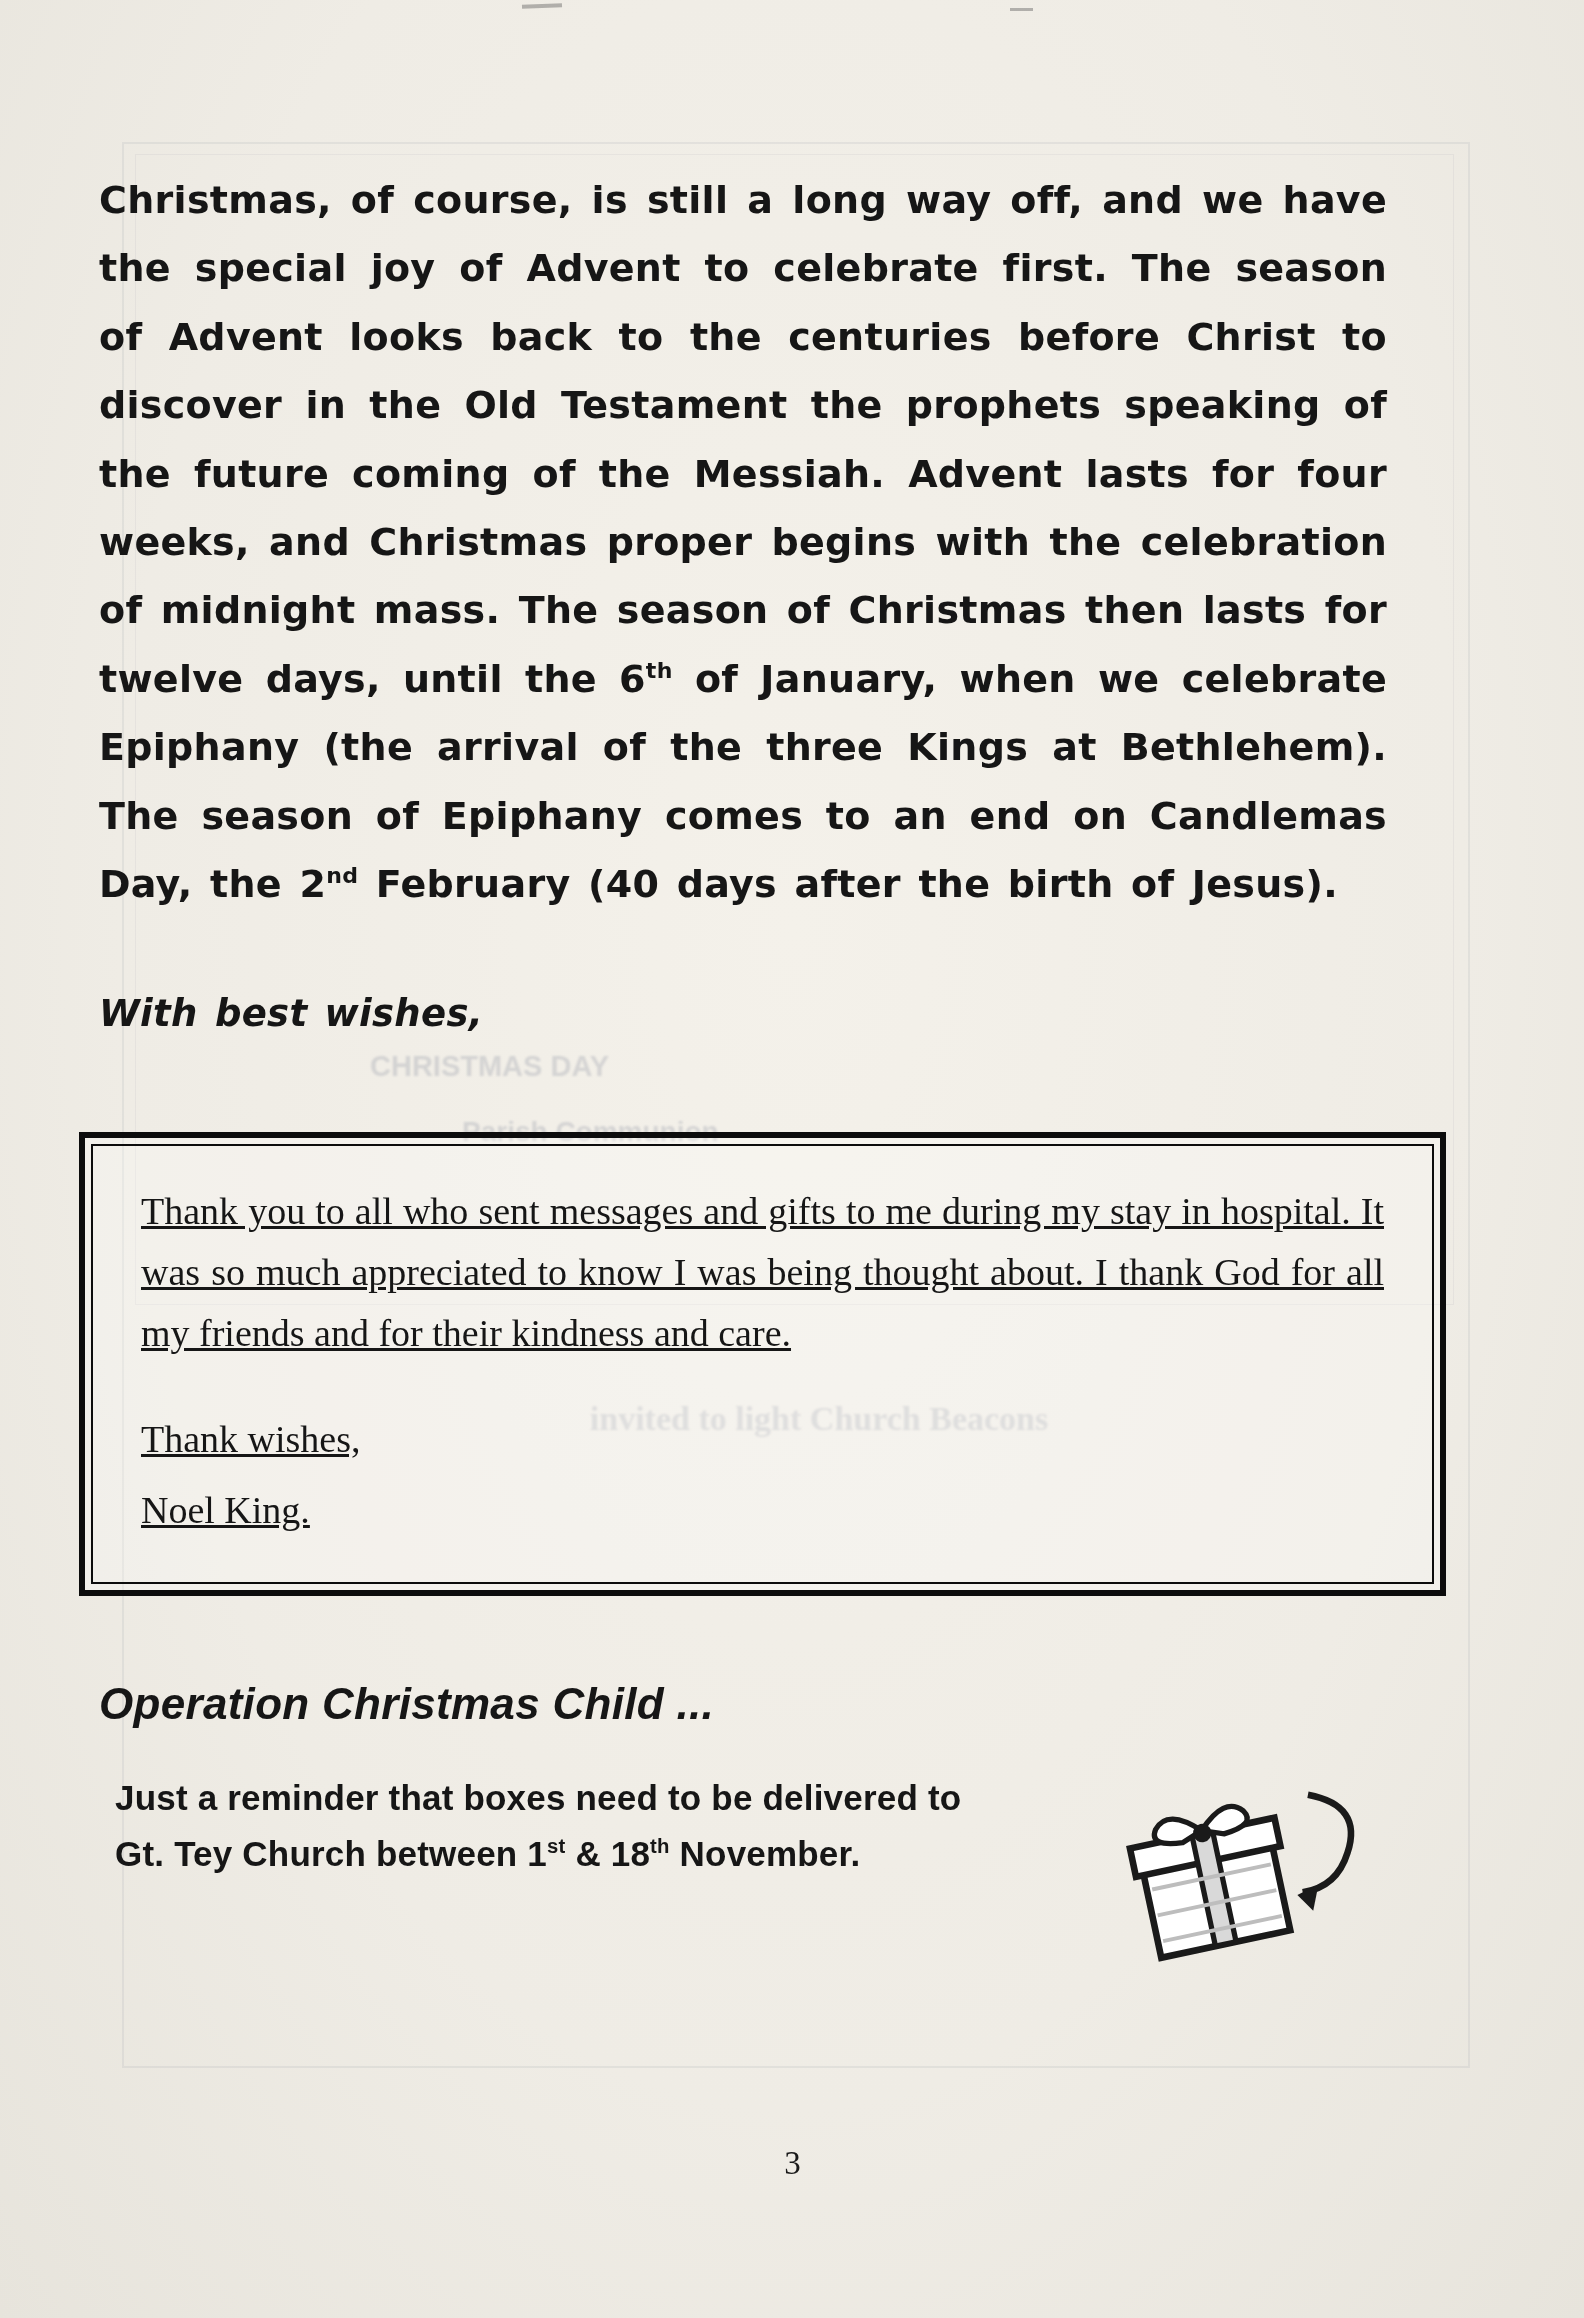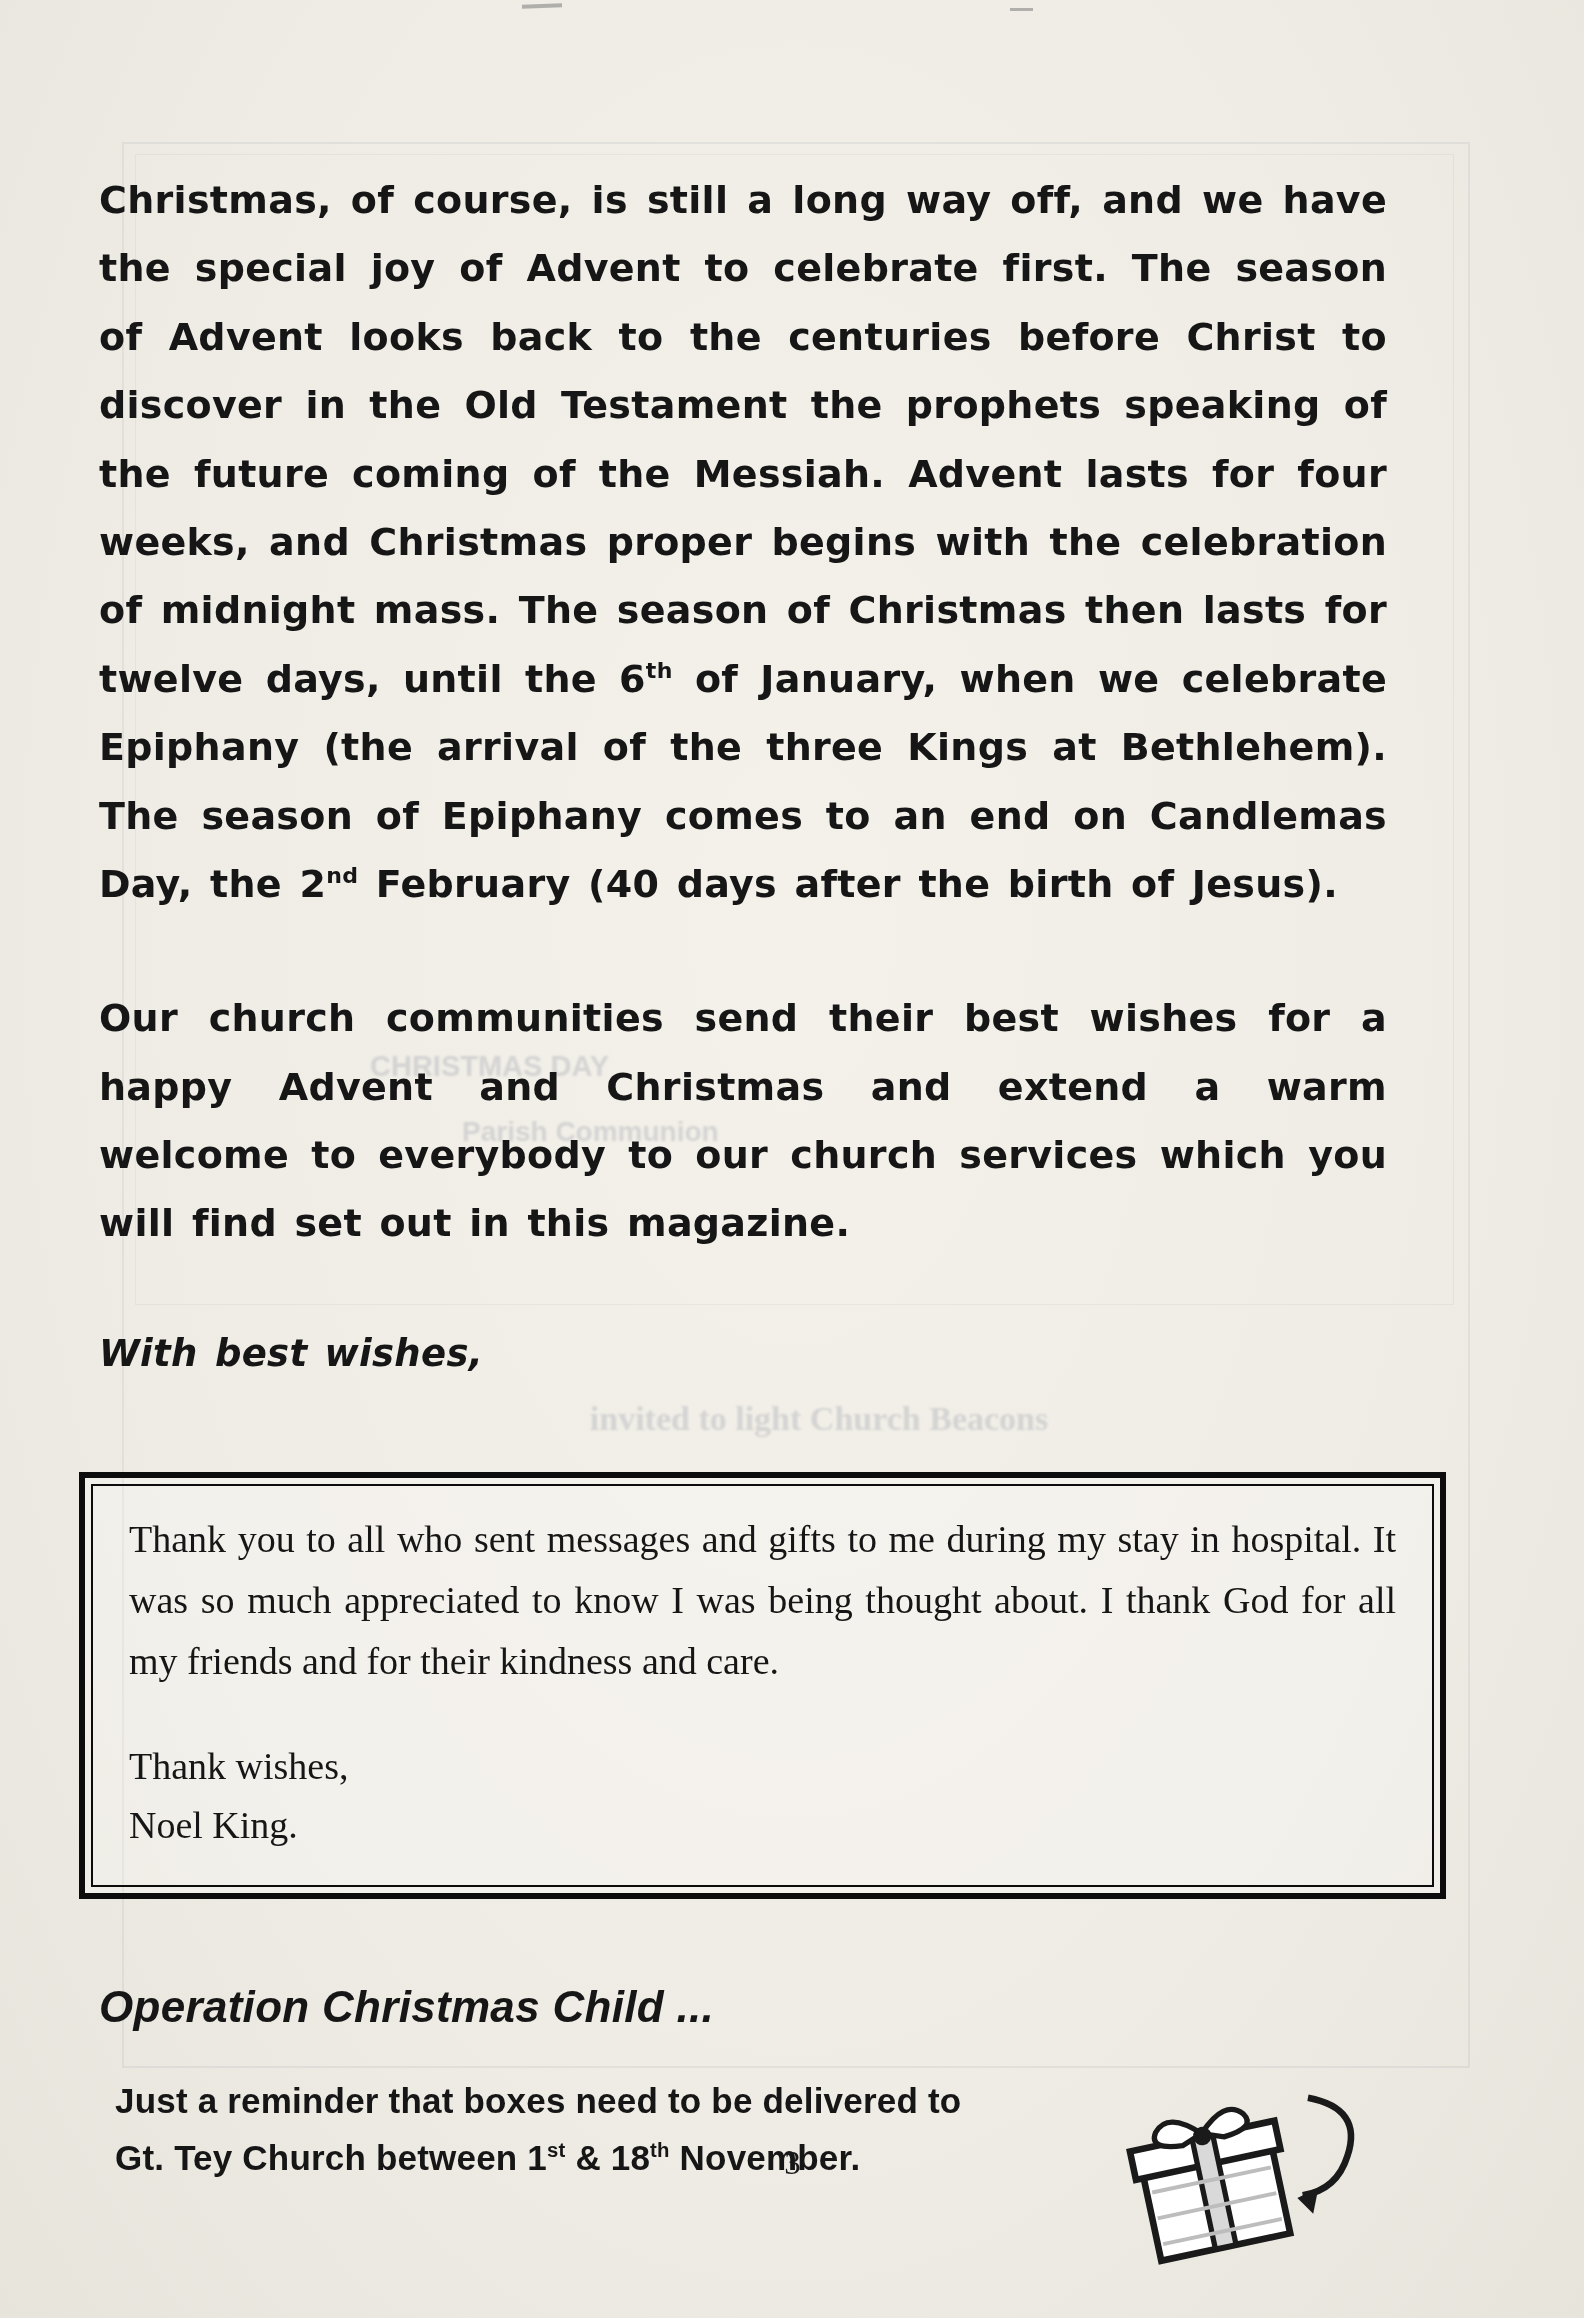--- a/index.html
+++ b/index.html
@@ -66,21 +66,21 @@
     background:rgba(255,255,255,0.25);
   }
   .thanks-box-inner {
     border:2.6px solid #0c0c0c;
     padding:23px 36px 30px 36px;
     font-family:"Liberation Serif", serif;
     font-size:38px;
     line-height:1.60;
     text-align:justify;
   }
-  .thanks-box-inner p { margin:0; }
+  .thanks-box-inner p { margin:12px;text-decoration:underline; }
   .thanks-box-inner p.box-para { margin-bottom:46px; }
   .box-signoff { line-height:1.55; }
 
   
   .occ {
     margin-top:83px;
     width:1321px;
     position:relative;
     font-family:"Liberation Sans", sans-serif;
   }
@@ -134,21 +134,20 @@
   <div class="ghost-text ghost-a">invited to light Church Beacons</div>
 </div>
 
 <div class="scan-mark mark1"></div>
 <div class="scan-mark mark2"></div>
 
 <div class="content">
 
   <section class="intro">
     <p><span>Christmas, of course, is still a long way off, and we have the special joy of Advent to celebrate first. The season of Advent looks back to the centuries before Christ to discover in the Old Testament the prophets speaking of the future coming of the Messiah. Advent lasts for four weeks, and Christmas proper begins with the celebration of midnight mass. The season of Christmas then lasts for twelve days, until the 6</span><sup class="sup-run">th</sup><span> of January, when we celebrate Epiphany (the arrival of the three Kings at Bethlehem). The season of Epiphany comes to an end on Candlemas Day, the 2</span><sup class="sup-run">nd</sup><span> February (40 days after the birth of Jesus).</span></p>
-    <p>Our church communities send their best wishes for a happy Advent and Christmas and extend a warm welcome to everybody to our church services which you will find set out in this magazine.</p>
     <p class="signoff">With best wishes,</p>
   </section>
 
   <section class="thanks-box">
     <div class="thanks-box-inner">
       <p class="box-para">Thank you to all who sent messages and gifts to me during my stay in hospital. It was so much appreciated to know I was being thought about. I thank God for all my friends and for their kindness and care.</p>
       <p class="box-signoff">Thank wishes,</p>
       <p class="box-signoff">Noel King.</p>
     </div>
   </section>

